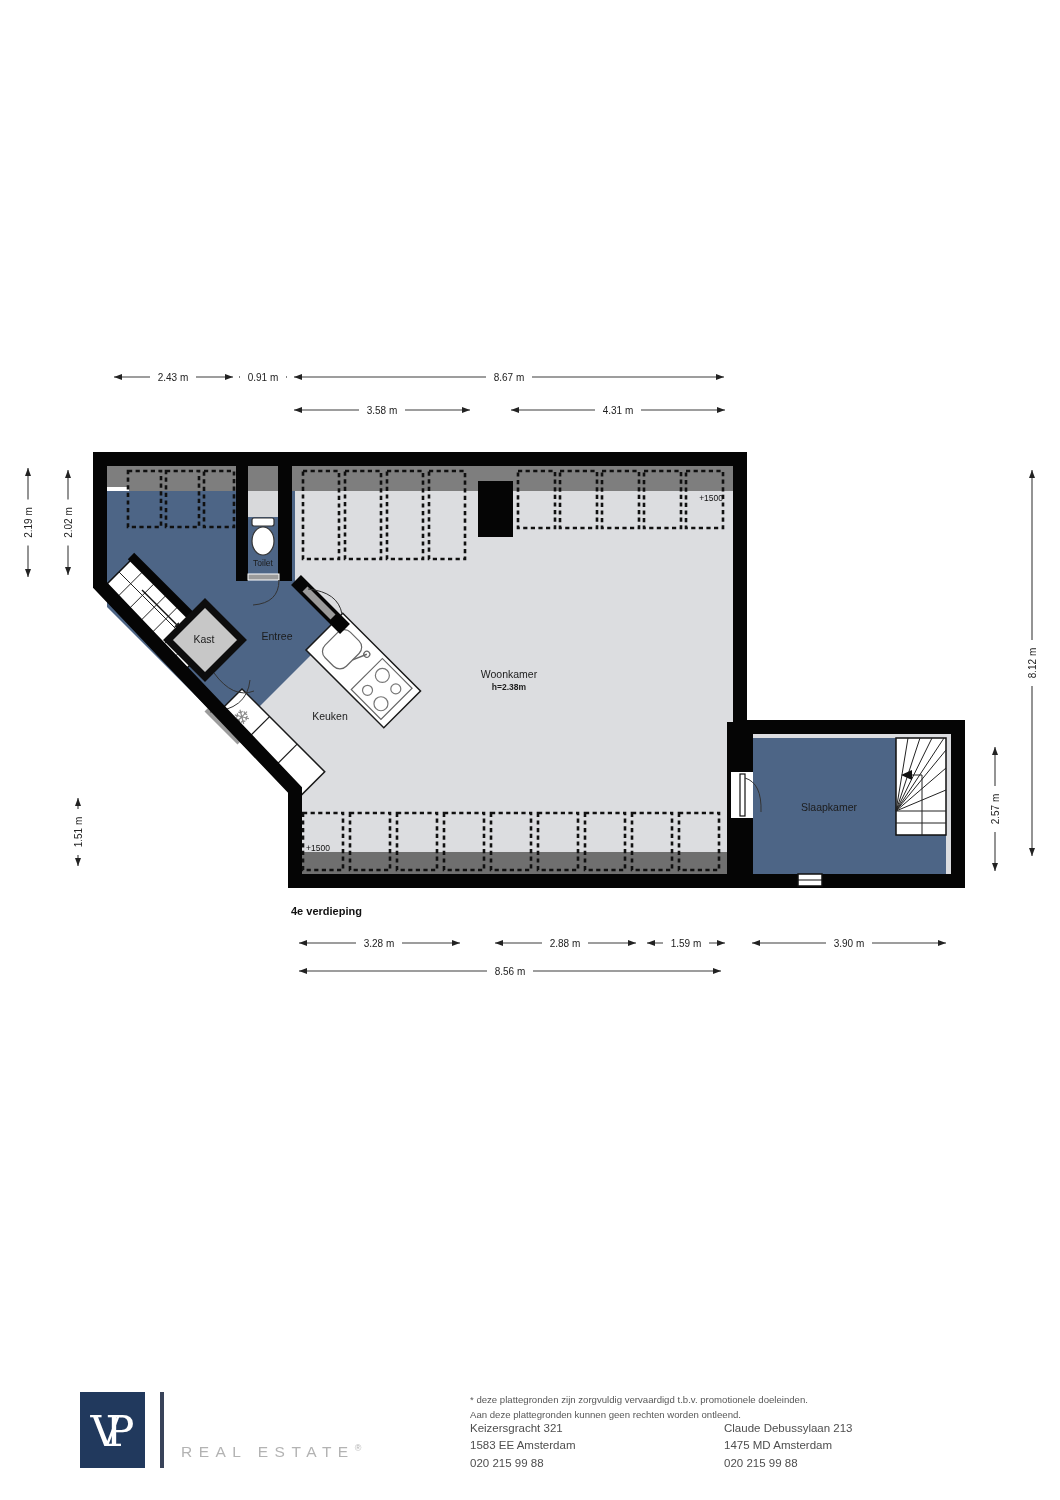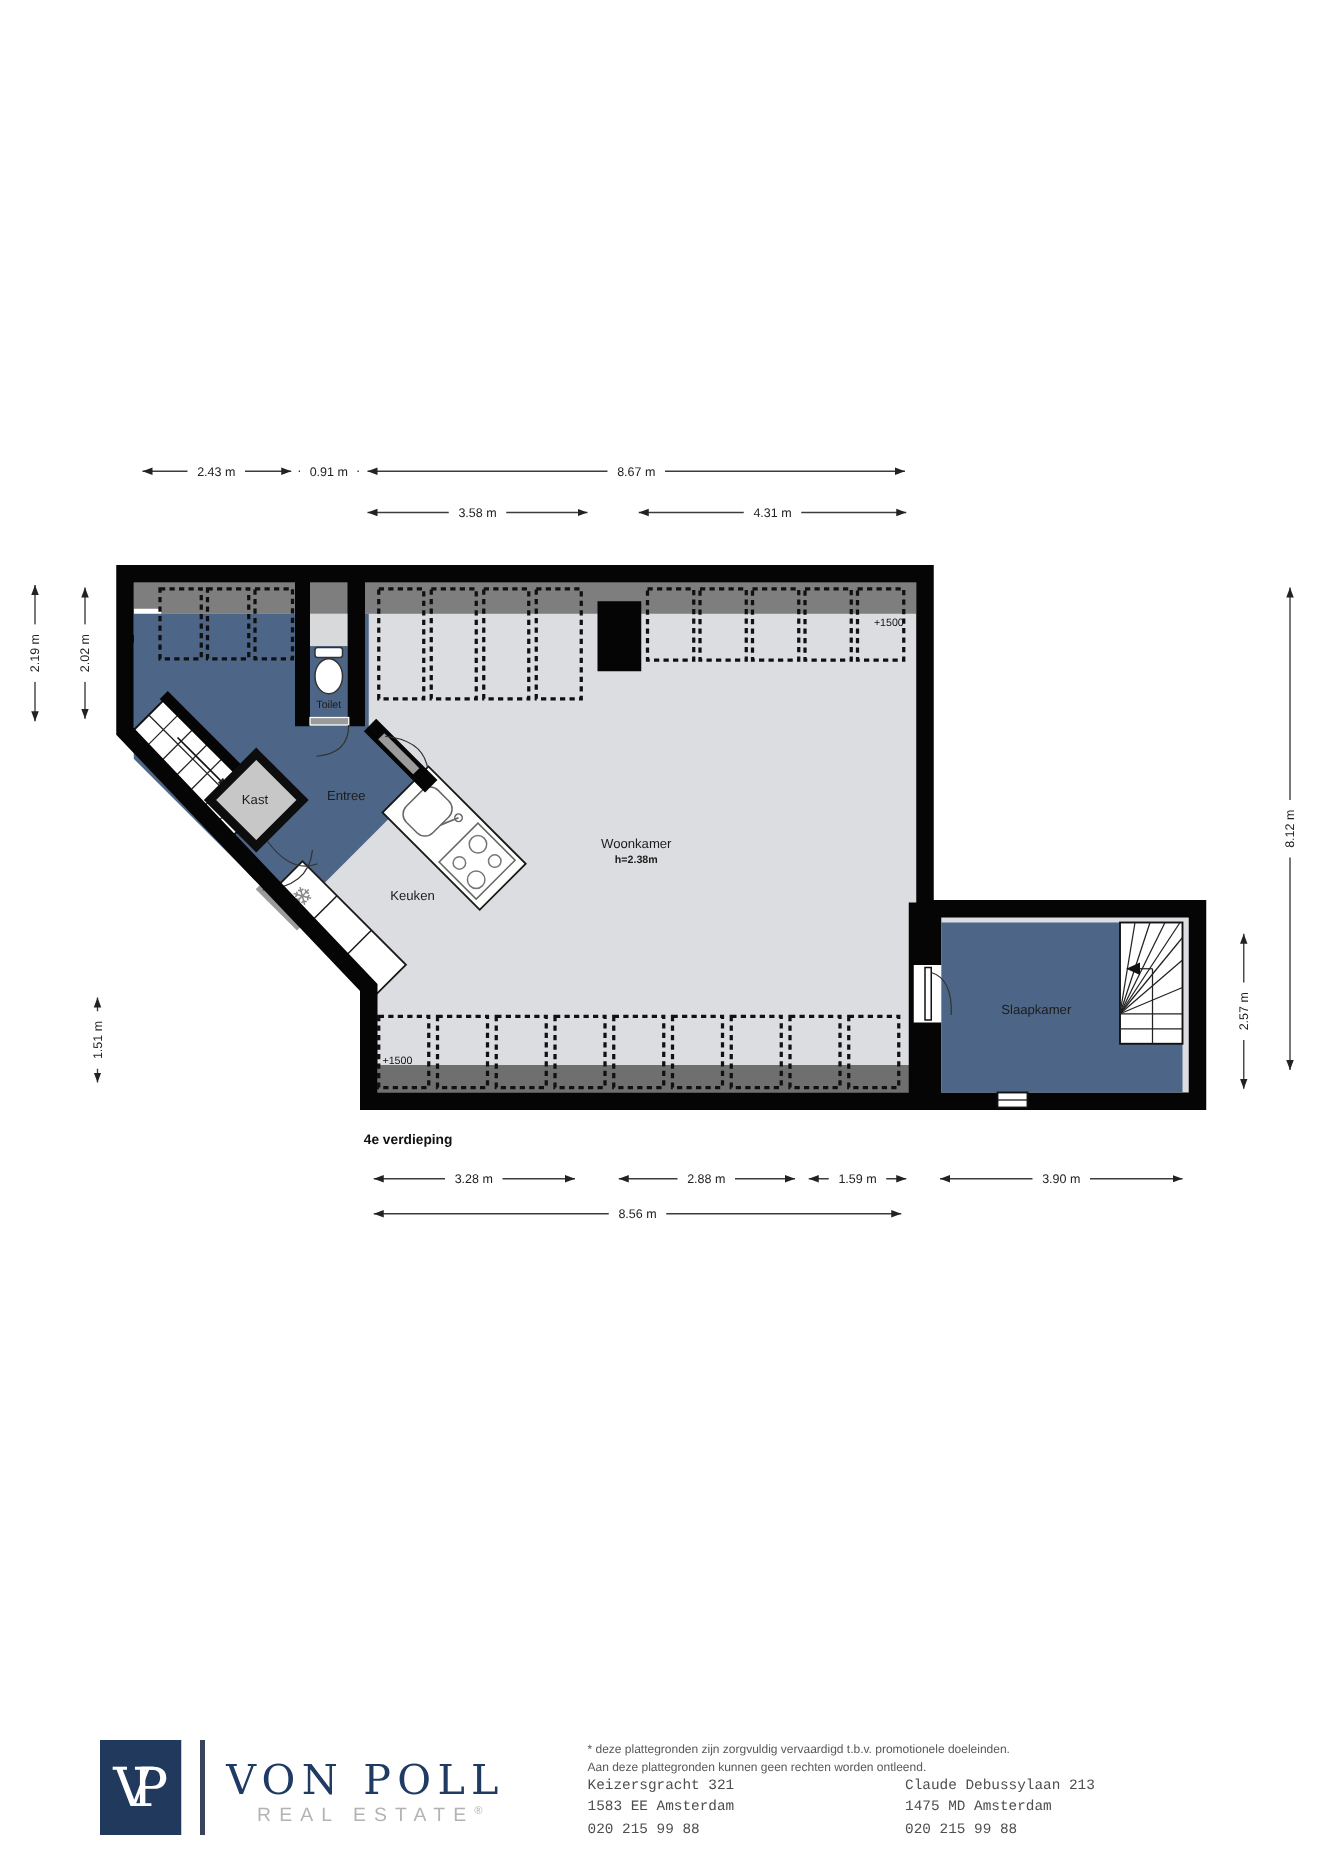--- a/index.html
+++ b/index.html
@@ -22,25 +22,25 @@
   .thinbox{fill:#fff;stroke:#1a1a1a;stroke-width:1.5;}
   .appl{fill:#fff;stroke:#666;stroke-width:1.2;}
   
   .logo-square{position:absolute;left:80px;top:1392px;width:65px;height:76px;background:#21395d;
                color:#fff;font-family:"DejaVu Serif",serif;font-size:43px;
                display:flex;align-items:center;justify-content:center;padding-top:2px;box-sizing:border-box;}
   .logo-square .p{margin-left:-16px;}
   .logo-divider{position:absolute;left:160px;top:1392px;width:4px;height:76px;background:#39435a;}
   .brand{position:absolute;left:181px;top:1404px;font-family:"DejaVu Serif",serif;
          font-size:33px;letter-spacing:5px;color:#1f3a63;white-space:nowrap;}
-  .tagline{position:absolute;left:181px;top:1443px;width:205px;text-align:right;
+  .tagline{position:absolute;left:181px;top:1443px;width:205px;text-align:left;
            font-size:15.5px;letter-spacing:6.5px;color:#b3b3b3;white-space:nowrap;}
   .tagline sup{font-size:9px;letter-spacing:0;}
   .disclaimer{position:absolute;left:470px;top:1377px;font-size:9.6px;color:#575757;line-height:1.55;margin-top:16px;}
-  .office{position:absolute;top:1420px;font-size:11.5px;color:#4e4e4e;line-height:1.52;font-family:Liberation Mono, monospace;}
+  .office{position:absolute;top:1420px;font-size:11.5px;color:#4e4e4e;line-height:1.52;}
   .office.left{left:470px;}
   .office.right{left:724px;}
 </style>
 </head>
 <body>
 
 <div class="page">
 
 <svg width="1060" height="1500" viewBox="0 0 1060 1500">
   <defs>
@@ -288,21 +288,20 @@
       <text class="dt" x="510" y="974.5">8.56 m</text>
     </g>
   </g>
 </svg>
 
 <div class="logo-square">
   <span>V</span>
       <span class="p">P</span>
 </div>
 <div class="logo-divider"></div>
-<div class="brand">VON POLL</div>
 <div class="tagline">
   <span>REAL ESTATE</span><sup>®</sup>
 </div>
 
 <div class="disclaimer">
   <div>* deze plattegronden zijn zorgvuldig vervaardigd t.b.v. promotionele doeleinden.</div>
   <div>Aan deze plattegronden kunnen geen rechten worden ontleend.</div>
 </div>
 
 <div class="office left">

